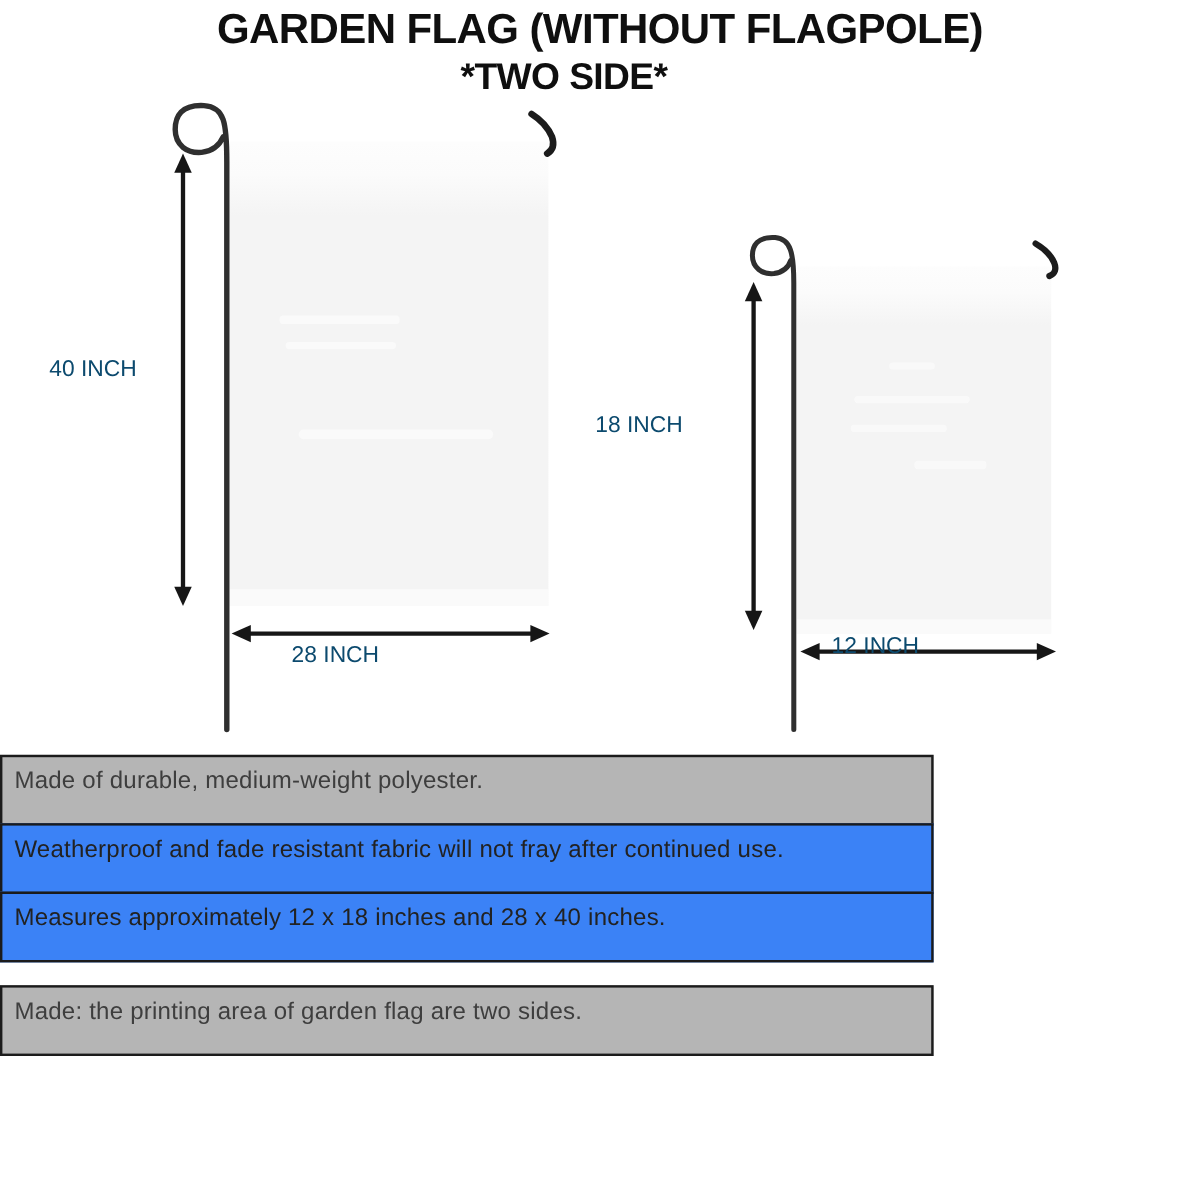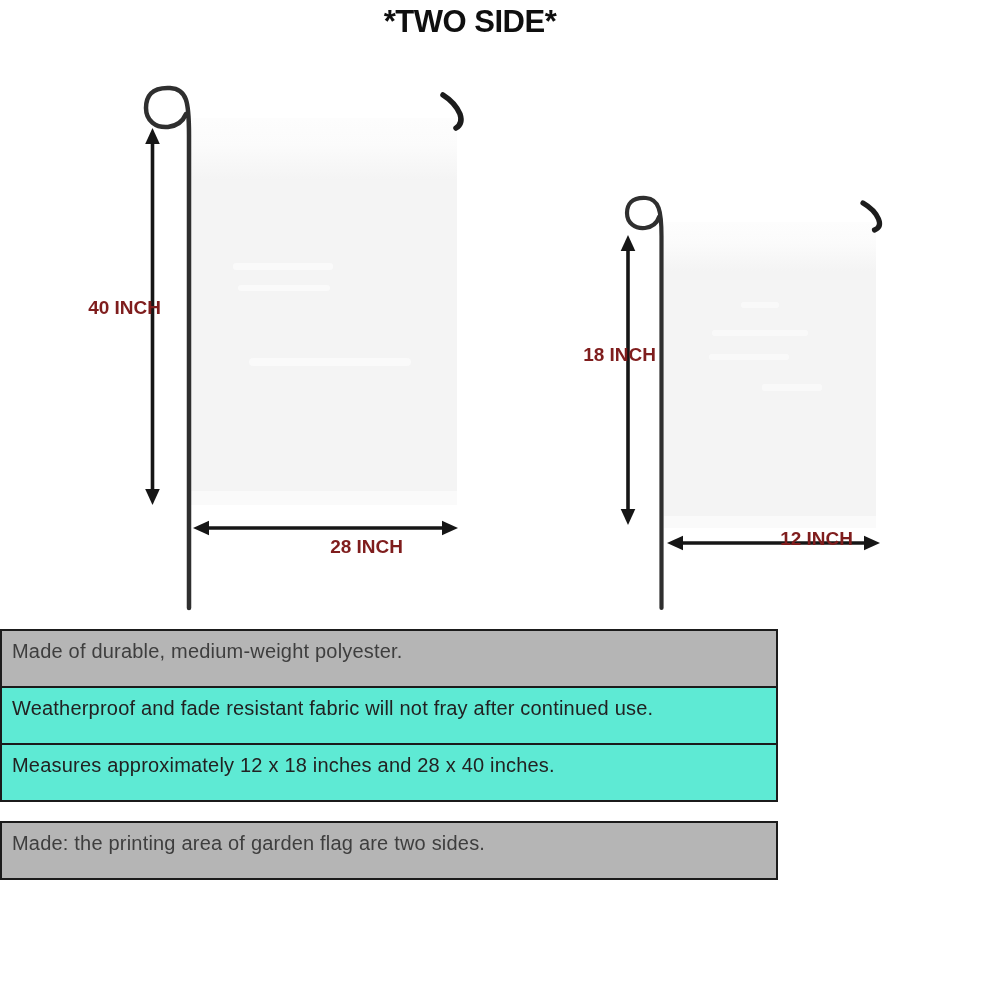--- a/index.html
+++ b/index.html
@@ -41,23 +41,23 @@
     left: 0;
     top: 0;
     width: 1000px;
     height: 1000px;
   }
 
   
   .measure-label {
     position: absolute;
     font-size: 19px;
-    font-weight: bold;
-    color: #7f1d1d;
-    text-align: right;
+    font-weight: normal;
+    color: #0c4a6e;
+    text-align: left;
     letter-spacing: 0px;
     white-space: nowrap;
   }
   .label-40 { left: 41px;  top: 297px; width: 120px; }
   .label-28 { left: 243px; top: 536px; width: 160px; }
   .label-18 { left: 496px; top: 344px; width: 160px; }
   .label-12 { left: 693px; top: 528px; width: 160px; }
 
   
   .features {
@@ -71,28 +71,29 @@
     width: 778px;
     height: 59px;
     border: 2px solid #1b1b1b;
     padding: 7px 10px 0 10px;
     font-size: 20px;
     letter-spacing: 0.2px;
     line-height: 26px;
   }
   .feature-row + .feature-row { margin-top: -2px; }
   .feature-row.gray  { background: #b5b5b5; color: #3e3e3e; margin-top: 19px; }
-  .feature-row.white { background: #5eead4; color: #222222; }
+  .feature-row.white { background: #3b82f6; color: #222222; }
 </style>
 </head>
 <body>
 
 <div class="stage">
 
   <div class="title-block">
+    <div class="title-line1">GARDEN FLAG (WITHOUT FLAGPOLE)</div>
     <div class="title-line2">*TWO SIDE*</div>
   </div>
 
   <svg class="diagram-svg" viewBox="0 0 1000 1000" xmlns="http://www.w3.org/2000/svg">
     <defs>
       <linearGradient id="flagGrad" x1="0" y1="0" x2="0" y2="1">
         <stop offset="0%" stop-color="#fdfdfd"></stop>
         <stop offset="7%" stop-color="#fbfbfb"></stop>
         <stop offset="16%" stop-color="#f4f4f4"></stop>
         <stop offset="100%" stop-color="#f4f4f4"></stop>

